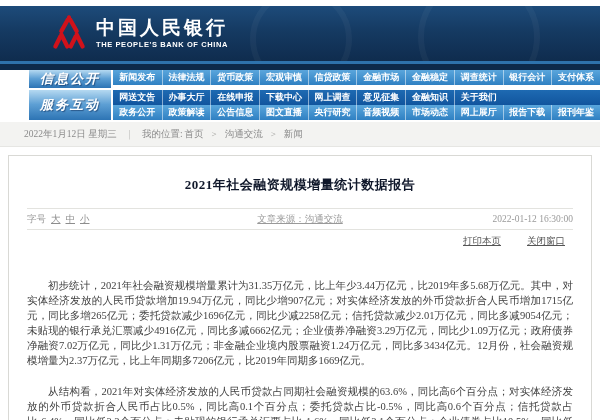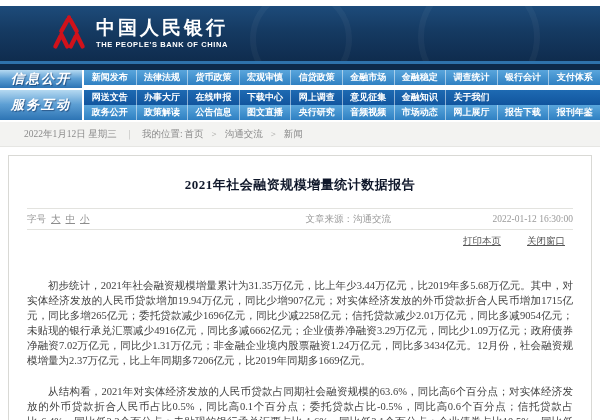--- a/index.html
+++ b/index.html
@@ -25,21 +25,21 @@
   .header::after{width:110px;height:110px;right:60px;top:-30px;}
   .logo{flex:none;margin-right:10px;}
   .bank-names{display:flex;flex-direction:column;line-height:1.1;}
   .bank-cn{
     color:#fff;font-size:19px;font-weight:bold;letter-spacing:3px;
     font-family:"Liberation Serif",serif;
   }
   .bank-en{color:#fff;font-size:7.5px;font-weight:bold;letter-spacing:.6px;margin-top:2px;}
   .header-dark-strip{height:6px;background:#0d2a4b;}
   
-  .nav{background:#fff;}
+  .nav{background:#fff;padding-left:29px;}
   .nav-section{display:flex;margin-bottom:2px;}
   .nav-label{
     flex:none;width:82px;margin-right:2px;
     display:flex;align-items:center;justify-content:center;
     color:#fff;font-weight:bold;font-style:italic;font-size:13px;letter-spacing:2px;
     font-family:"Liberation Serif",serif;
     background:linear-gradient(180deg,#b5d9f1 0%,#5d9fd4 48%,#2d74b4 100%);
     text-shadow:1px 1px 1px rgba(0,20,60,.45);
     cursor:pointer;
   }
@@ -74,21 +74,21 @@
   .article-title{
     text-align:center;font-family:"Liberation Serif",serif;font-weight:bold;
     font-size:13px;color:#0f172a;padding:20px 0 14px;letter-spacing:.5px;
   }
   .divider{border:none;border-top:1px solid #e3e3df;margin:0;}
   .meta-row{
     display:flex;align-items:center;height:20px;
     font-size:9.5px;color:#999;font-family:"Liberation Serif",serif;
   }
   .meta-left{flex:1;display:flex;align-items:center;gap:5px;}
-  .meta-center{flex:1;text-align:right;}
+  .meta-center{flex:1;text-align:center;text-decoration:underline;}
   .meta-right{flex:1;text-align:right;}
   .fs-link{color:#8d8d8d;text-decoration:underline;cursor:pointer;}
   .actions-row{
     display:flex;justify-content:flex-end;align-items:center;gap:26px;
     height:22px;padding-right:8px;
     font-size:9.5px;font-family:"Liberation Serif",serif;
   }
   .actions-row a{color:#555;text-decoration:underline;cursor:pointer;text-align:center;}
   .article-body{padding-top:10px;}
   .article-body p{

